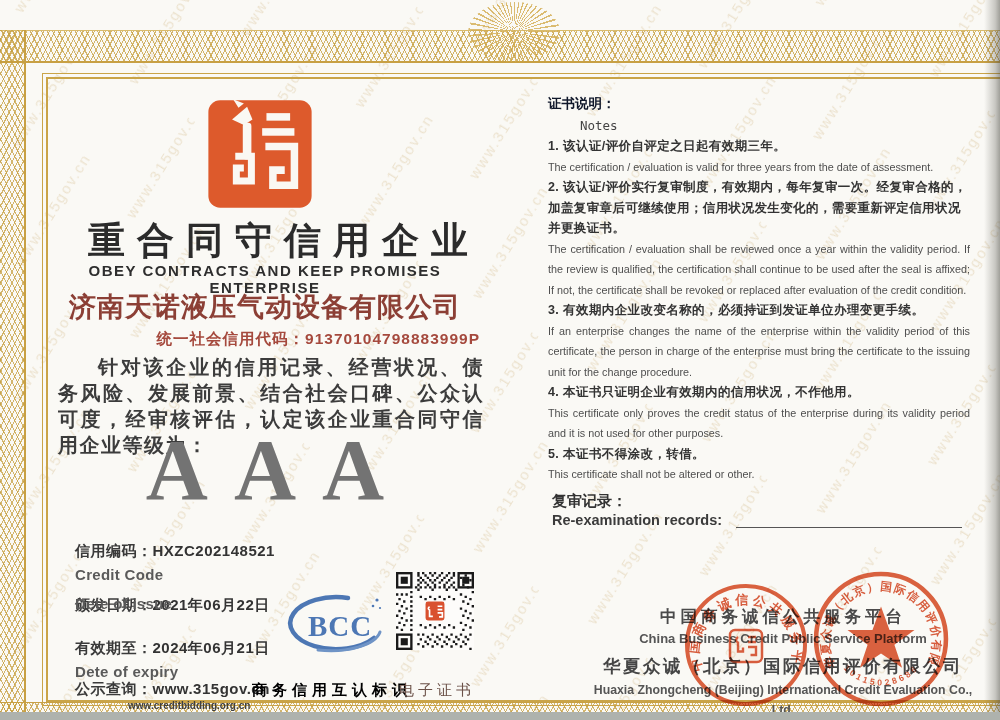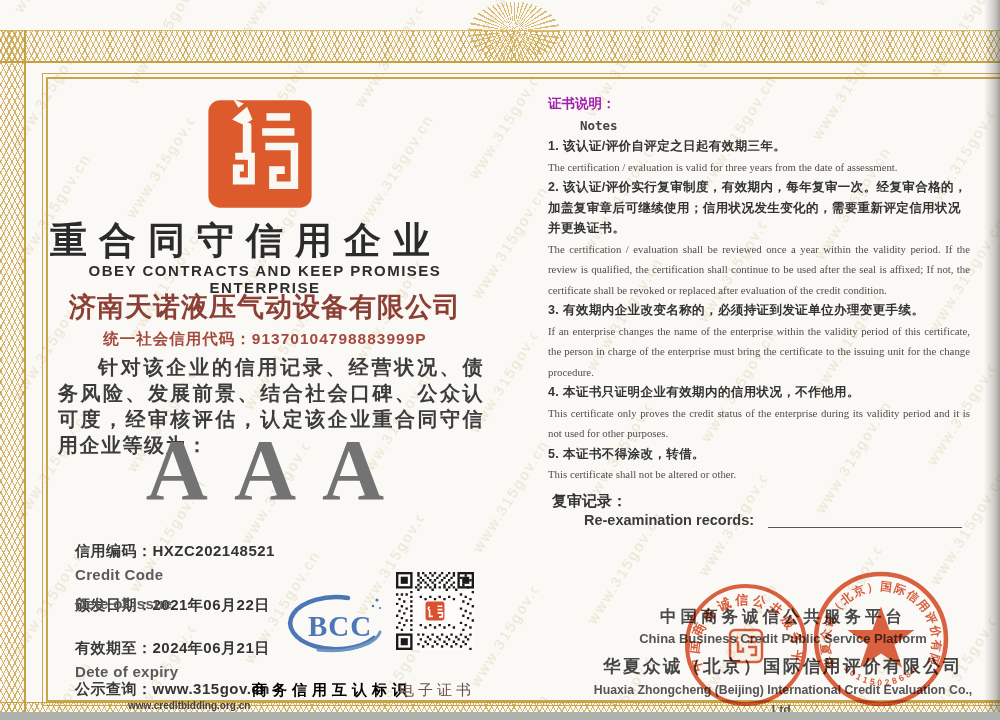--- a/index.html
+++ b/index.html
@@ -21,57 +21,57 @@
   .rosette{left:468px;top:2px;width:92px;height:60px;border-radius:50%;
     background:repeating-conic-gradient(#d3ac50 0deg 2.5deg, rgba(211,172,80,0) 2.5deg 8deg);
     opacity:.8;}
   .frame{left:42px;top:73px;right:-16px;bottom:14px;border:1px solid #caa448;}
   .frame::after{content:"";position:absolute;inset:3px;border:2px solid #caa448;}
   .edge-right{right:0;top:0;bottom:0;width:16px;
     background:linear-gradient(to right, rgba(70,70,62,0), rgba(70,70,62,.28) 70%, rgba(70,70,62,.5));}
   .edge-bottom{left:0;right:0;bottom:0;height:8px;background:#aeb2ad;}
 
   
-  .title-cn{left:50px;top:216px;width:430px;text-align:left;margin:0;
+  .title-cn{left:50px;top:216px;width:430px;text-align:right;margin:0;
     font-size:37px;font-weight:900;letter-spacing:12px;color:#2b2b2b;}
   .title-en{left:50px;top:262px;width:430px;text-align:center;
     font-size:15px;font-weight:700;letter-spacing:1.5px;color:#2e2e2e;}
   .company{left:50px;top:289px;width:430px;text-align:center;
     font-size:27px;font-weight:700;letter-spacing:1px;color:#8c3f35;}
-  .unified-code{left:50px;top:329px;width:430px;text-align:center;
+  .unified-code{left:50px;top:329px;width:430px;text-align:right;
     font-size:15.5px;font-weight:700;letter-spacing:1px;color:#a5493d;}
   .paragraph{left:58px;top:354px;width:426px;margin:0;text-indent:2em;text-align:justify;
     font-size:20px;line-height:26px;font-weight:600;letter-spacing:1.5px;color:#3c3c3c;}
   .grade{left:50px;top:420px;width:430px;text-align:center;
     font-family:"Liberation Serif",serif;font-size:86px;font-weight:700;
     letter-spacing:26px;text-indent:26px;color:#737373;}
 
   .field{left:75px;font-size:15px;font-weight:700;color:#3a3a3a;letter-spacing:.5px;}
   .field .val{color:#333;}
   .sub{left:75px;font-size:15px;font-weight:700;color:#5a5a5a;letter-spacing:.3px;}
   .url2{left:128px;font-size:10px;font-weight:700;color:#3f3f3f;}
 
   .bcc-caption{left:252px;top:681px;width:160px;text-align:left;
     font-size:15px;font-weight:700;letter-spacing:5px;color:#000000;}
   .qr-caption{left:392px;top:681px;width:90px;text-align:center;
     font-size:15px;font-weight:400;letter-spacing:4px;color:#6b5148;}
 
   
   .notes{left:548px;top:92px;width:422px;}
   .notes p{margin:0;}
-  .n-head-cn{font-size:13.5px;font-weight:700;color:#a21caf;line-height:23px;}
-  .n-head-en{font-size:12.5px;font-weight:700;color:#444;line-height:21px;
+  .n-head-cn{font-size:13.5px;font-weight:700;color:#0f172a;line-height:23px;}
+  .n-head-en{font-size:12.5px;font-weight:400;color:#444;line-height:21px;
     font-family:"DejaVu Sans Mono",monospace;padding-left:32px;}
   .n-cn{font-size:12.5px;font-weight:600;color:#333;line-height:20.5px;letter-spacing:.4px;}
   .n-en{font-size:10.8px;color:#4e4e4e;line-height:20.5px;text-align:justify;
-    font-family:Liberation Serif, serif;}
+    font-family:Liberation Sans, sans-serif;}
 
   .review-cn{left:552px;top:492px;font-size:15px;font-weight:700;color:#333;}
   .review-row{left:552px;top:512px;width:410px;display:flex;align-items:flex-end;}
-  .review-en{font-size:14.5px;font-weight:700;color:#3b3b3b;white-space:nowrap;margin-left:32px;}
+  .review-en{font-size:14.5px;font-weight:700;color:#3b3b3b;white-space:nowrap;}
   .review-line{flex:1;margin-left:14px;border-bottom:1.6px solid #555;height:14px;}
 
   
   .issuer{left:592px;top:604px;width:382px;text-align:center;}
   .iss-p-cn{font-size:16.5px;font-weight:600;letter-spacing:4px;color:#4a4a4a;line-height:24px;}
   .iss-p-en{font-size:13px;font-weight:700;color:#555;line-height:22px;}
   .iss-c-cn{font-size:17.5px;font-weight:600;letter-spacing:2.5px;color:#454545;
     line-height:28px;margin-top:2px;}
   .iss-c-en{font-size:12.3px;font-weight:700;color:#555;line-height:20px;}
 

